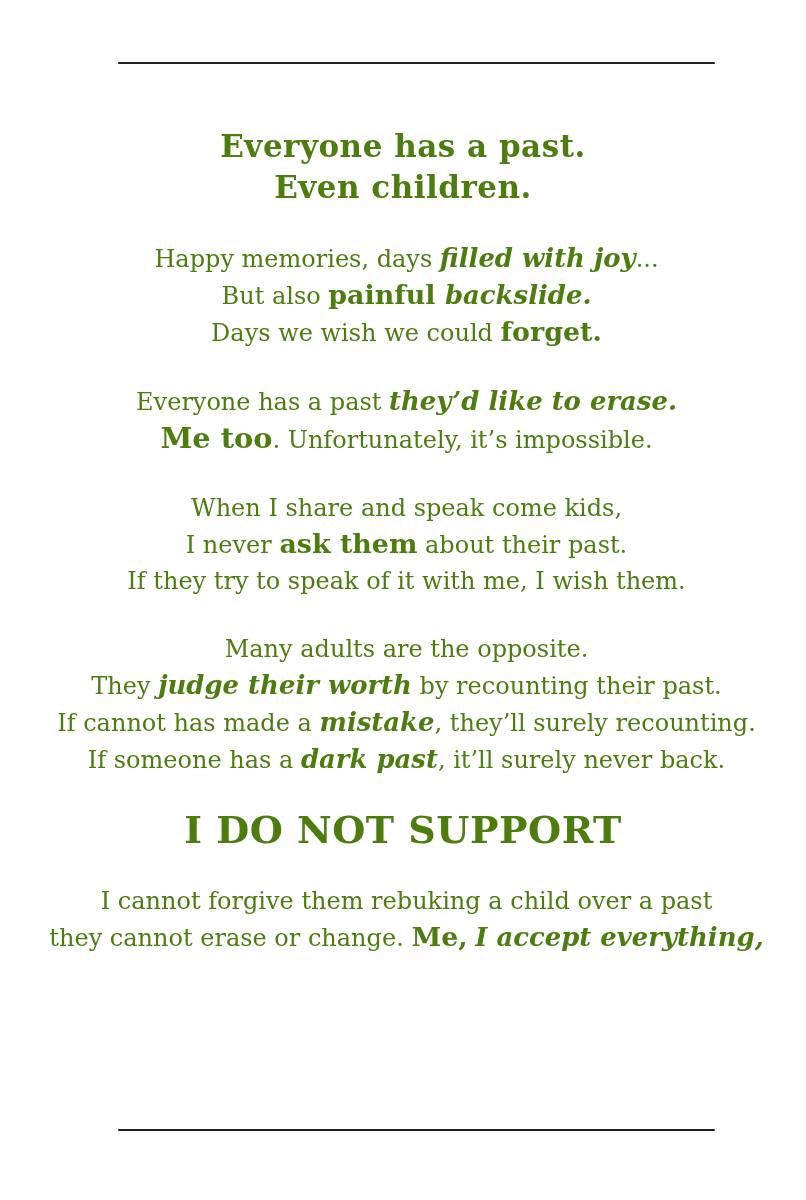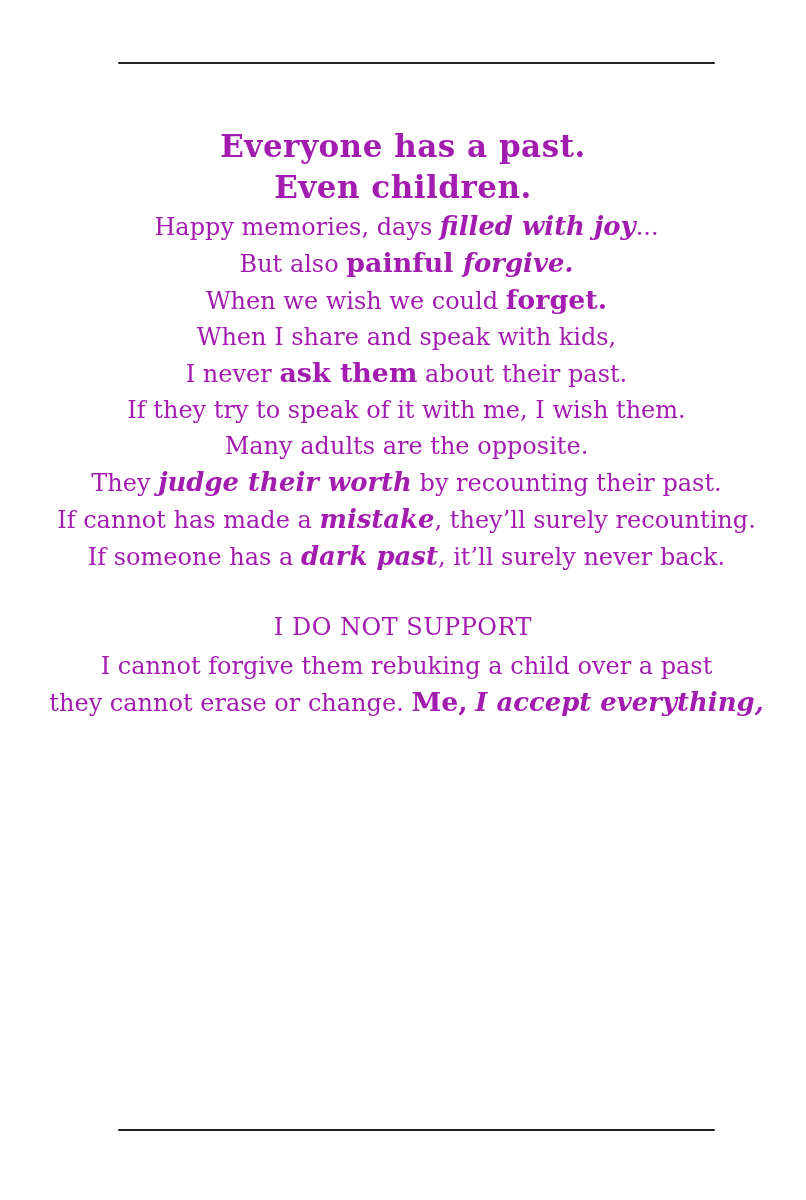--- a/index.html
+++ b/index.html
@@ -8,21 +8,21 @@
     width: 806px;
     height: 1200px;
     background: #ffffff;
     overflow: hidden;
   }
   .page {
     position: relative;
     width: 806px;
     height: 1200px;
     background: #ffffff;
-    color: #a21caf;
+    color: #4d7c0f;
     font-family: "DejaVu Serif", "Liberation Serif", serif;
   }
   .rule {
     position: absolute;
     left: 118px;
     width: 597px;
     height: 2px;
     background: #212121;
     border-radius: 1px;
   }
@@ -41,29 +41,30 @@
   .para { margin: 0; }
   .line { display: block; }
 
   .p-heading {
     font-size: 31px;
     font-weight: 700;
     line-height: 41px;
     letter-spacing: 0.5px;
   }
   .p-body {
+    margin-top: 32px;
     font-size: 24px;
     font-weight: 400;
     line-height: 36px;
     padding-left: 7px;
   }
   .p-caps {
     margin-top: 31px;
-    font-size: 24px;
-    font-weight: 400;
+    font-size: 38px;
+    font-weight: 700;
     line-height: 42px;
     letter-spacing: 0.5px;
   }
   .p-final {
     margin-top: 36px;
     font-size: 32px;
     font-weight: 700;
     line-height: 44px;
     letter-spacing: 0.5px;
   }
@@ -78,25 +79,29 @@
 
 <div class="page">
   <div class="rule rule-top"></div>
   <div class="text-column">
       <p class="para p-heading">
         <span class="line"><span class="seg-r">Everyone has a past.</span></span>
         <span class="line"><span class="seg-r">Even children.</span></span>
       </p>
       <p class="para p-body">
         <span class="line"><span class="seg-r">Happy memories, days </span><span class="seg-bi">filled with joy</span><span class="seg-r">...</span></span>
-        <span class="line"><span class="seg-r">But also </span><span class="seg-b">painful </span><span class="seg-bi">forgive.</span></span>
-        <span class="line"><span class="seg-r">When we wish we could </span><span class="seg-b">forget.</span></span>
+        <span class="line"><span class="seg-r">But also </span><span class="seg-b">painful </span><span class="seg-bi">backslide.</span></span>
+        <span class="line"><span class="seg-r">Days we wish we could </span><span class="seg-b">forget.</span></span>
       </p>
       <p class="para p-body">
-        <span class="line"><span class="seg-r">When I share and speak with kids,</span></span>
+        <span class="line"><span class="seg-r">Everyone has a past </span><span class="seg-bi">they’d like to erase.</span></span>
+        <span class="line"><span class="seg-bb">Me too</span><span class="seg-r">. Unfortunately, it’s impossible.</span></span>
+      </p>
+      <p class="para p-body">
+        <span class="line"><span class="seg-r">When I share and speak come kids,</span></span>
         <span class="line"><span class="seg-r">I never </span><span class="seg-b">ask them</span><span class="seg-r"> about their past.</span></span>
         <span class="line"><span class="seg-r">If they try to speak of it with me, I wish them.</span></span>
       </p>
       <p class="para p-body">
         <span class="line"><span class="seg-r">Many adults are the opposite.</span></span>
         <span class="line"><span class="seg-r">They </span><span class="seg-bi">judge their worth</span><span class="seg-r"> by recounting their past.</span></span>
         <span class="line"><span class="seg-r">If cannot has made a </span><span class="seg-bi">mistake</span><span class="seg-r">, they’ll surely recounting.</span></span>
         <span class="line"><span class="seg-r">If someone has a </span><span class="seg-bi">dark past</span><span class="seg-r">, it’ll surely never back.</span></span>
       </p>
       <p class="para p-caps">

